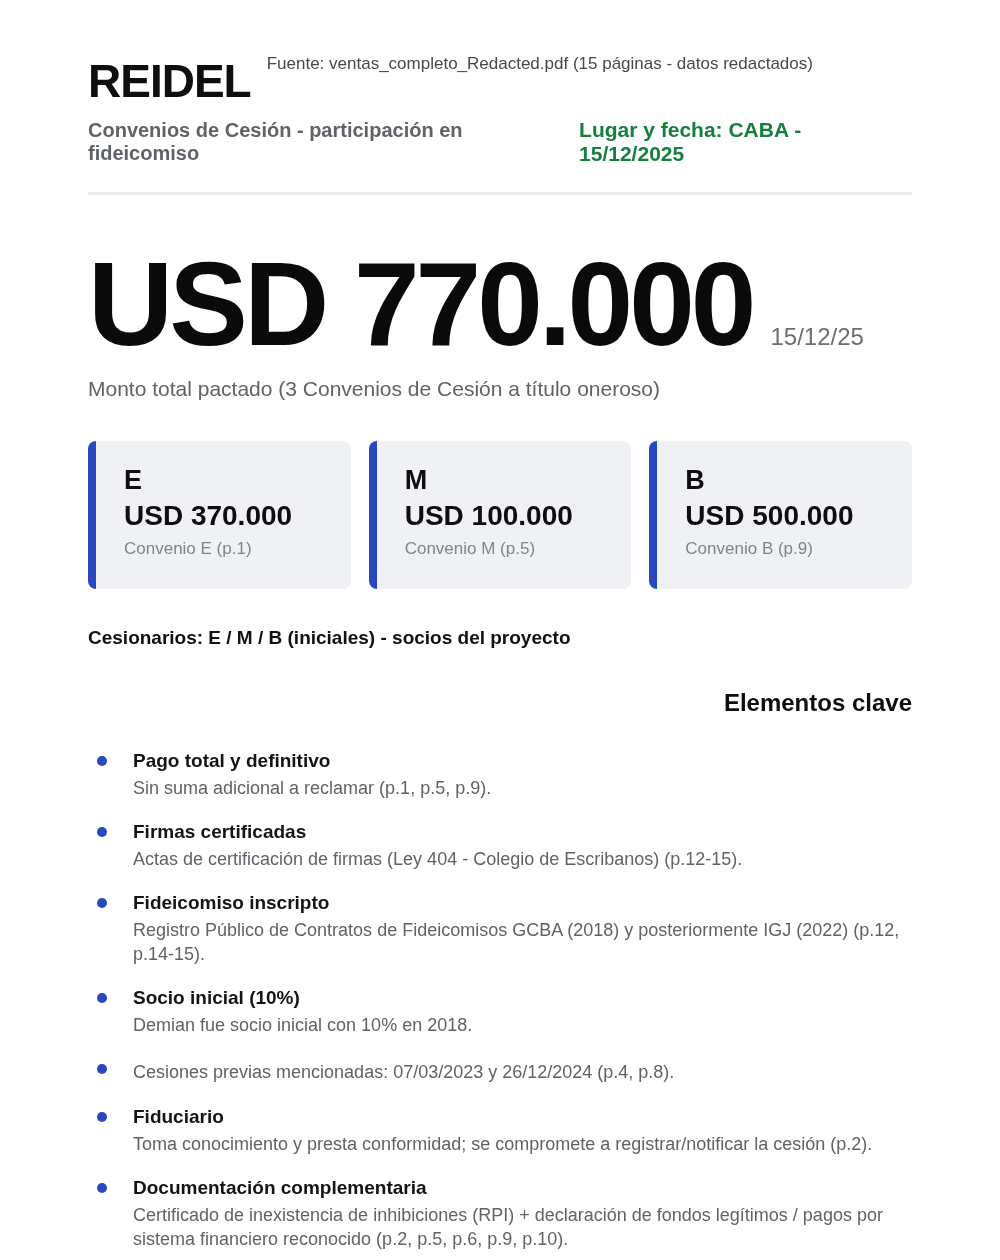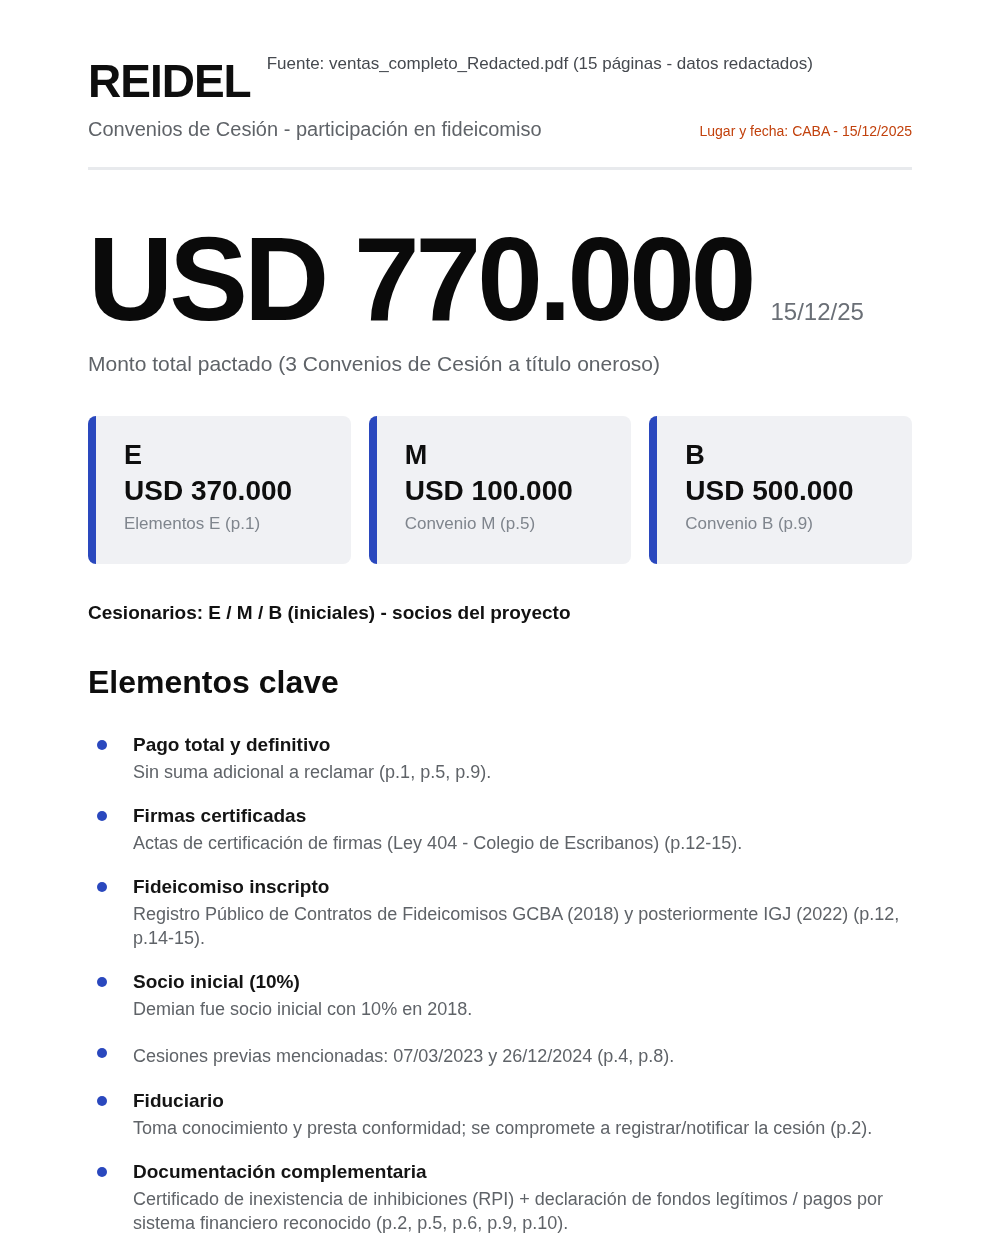--- a/index.html
+++ b/index.html
@@ -11,23 +11,23 @@
     color: #1b1d20;
     font-family: "Liberation Sans", "DejaVu Sans", sans-serif;
     overflow: hidden;
   }
   .page { padding: 30px 88px 0 88px; }
 
   
   .header-row1 { display: flex; align-items: flex-start; gap: 16px; margin-top: 24px; }
   .brand { font-size: 46px; font-weight: 800; letter-spacing: -1px; color: #0e0e0e; }
   .source { font-size: 17px; color: #45494f; }
-  .header-row2 { display: flex; justify-content: space-between; align-items: baseline; margin-top: 10px; }
+  .header-row2 { display: flex; align-items: baseline; margin-top: 10px; font-weight: bold; }
   .subtitle { font-size: 20px; color: #5f6368; }
-  .place-date { font-size: 14px; color: #c2410c; }
+  .place-date { font-size: 21px; color: #15803d; }
   .divider { border: none; border-top: 3px solid #e8eaed; margin: 26px 0 0 0; }
 
   
   .hero { margin-top: 50px; }
   .hero-line { display: flex; align-items: baseline; gap: 18px; }
   .hero-amount { font-size: 118px; font-weight: 800; letter-spacing: -4px; line-height: 1; color: #0a0a0a; white-space: nowrap; }
   .hero-date { font-size: 24px; color: #6a6f76; }
   .hero-caption { font-size: 21px; color: #5f6368; margin-top: 14px; }
 
   
@@ -39,21 +39,21 @@
     border-radius: 8px;
     padding: 24px 10px 24px 28px;
     height: 148px;
   }
   .card-initial { font-size: 27px; font-weight: 700; color: #0e0e0e; }
   .card-amount { font-size: 28px; font-weight: 700; color: #0e0e0e; margin-top: 4px; white-space: nowrap; }
   .card-ref { font-size: 17px; color: #7f858d; margin-top: 7px; }
 
   
   .cessionaries { margin-top: 38px; font-size: 19px; font-weight: 700; color: #111; }
-  .section-title { margin: 40px 0 0 0; font-size: 32px; font-weight: 800; color: #0e0e0e; }
+  .section-title { margin: 40px 0 0 0; font-size: 24px; font-weight: 800; color: #0e0e0e; text-align: right; }
 
   
   .bullet-list { list-style: none; margin: 32px 0 0 0; padding: 0; }
   .bullet-item { display: flex; margin-bottom: 20px; }
   .bullet-dot { width: 10px; height: 10px; border-radius: 50%; background: #2a48be; margin: 7px 0 0 9px; flex: none; }
   .item-text { margin-left: 26px; max-width: 780px; }
   .item-title { font-size: 19px; font-weight: 700; line-height: 1.25; color: #141414; }
   .item-desc { font-size: 18px; color: #5f6368; line-height: 1.35; margin-top: 3px; }
 </style>
 </head>
@@ -78,21 +78,21 @@
       <span class="hero-amount">USD 770.000</span>
       <span class="hero-date">15/12/25</span>
     </div>
     <div class="hero-caption">Monto total pactado (3 Convenios de Cesión a título oneroso)</div>
   </section>
 
   <section class="cards">
     <div class="card">
       <div class="card-initial">E</div>
       <div class="card-amount">USD 370.000</div>
-      <div class="card-ref">Elementos E (p.1)</div>
+      <div class="card-ref">Convenio E (p.1)</div>
     </div>
     <div class="card">
       <div class="card-initial">M</div>
       <div class="card-amount">USD 100.000</div>
       <div class="card-ref">Convenio M (p.5)</div>
     </div>
     <div class="card">
       <div class="card-initial">B</div>
       <div class="card-amount">USD 500.000</div>
       <div class="card-ref">Convenio B (p.9)</div>

